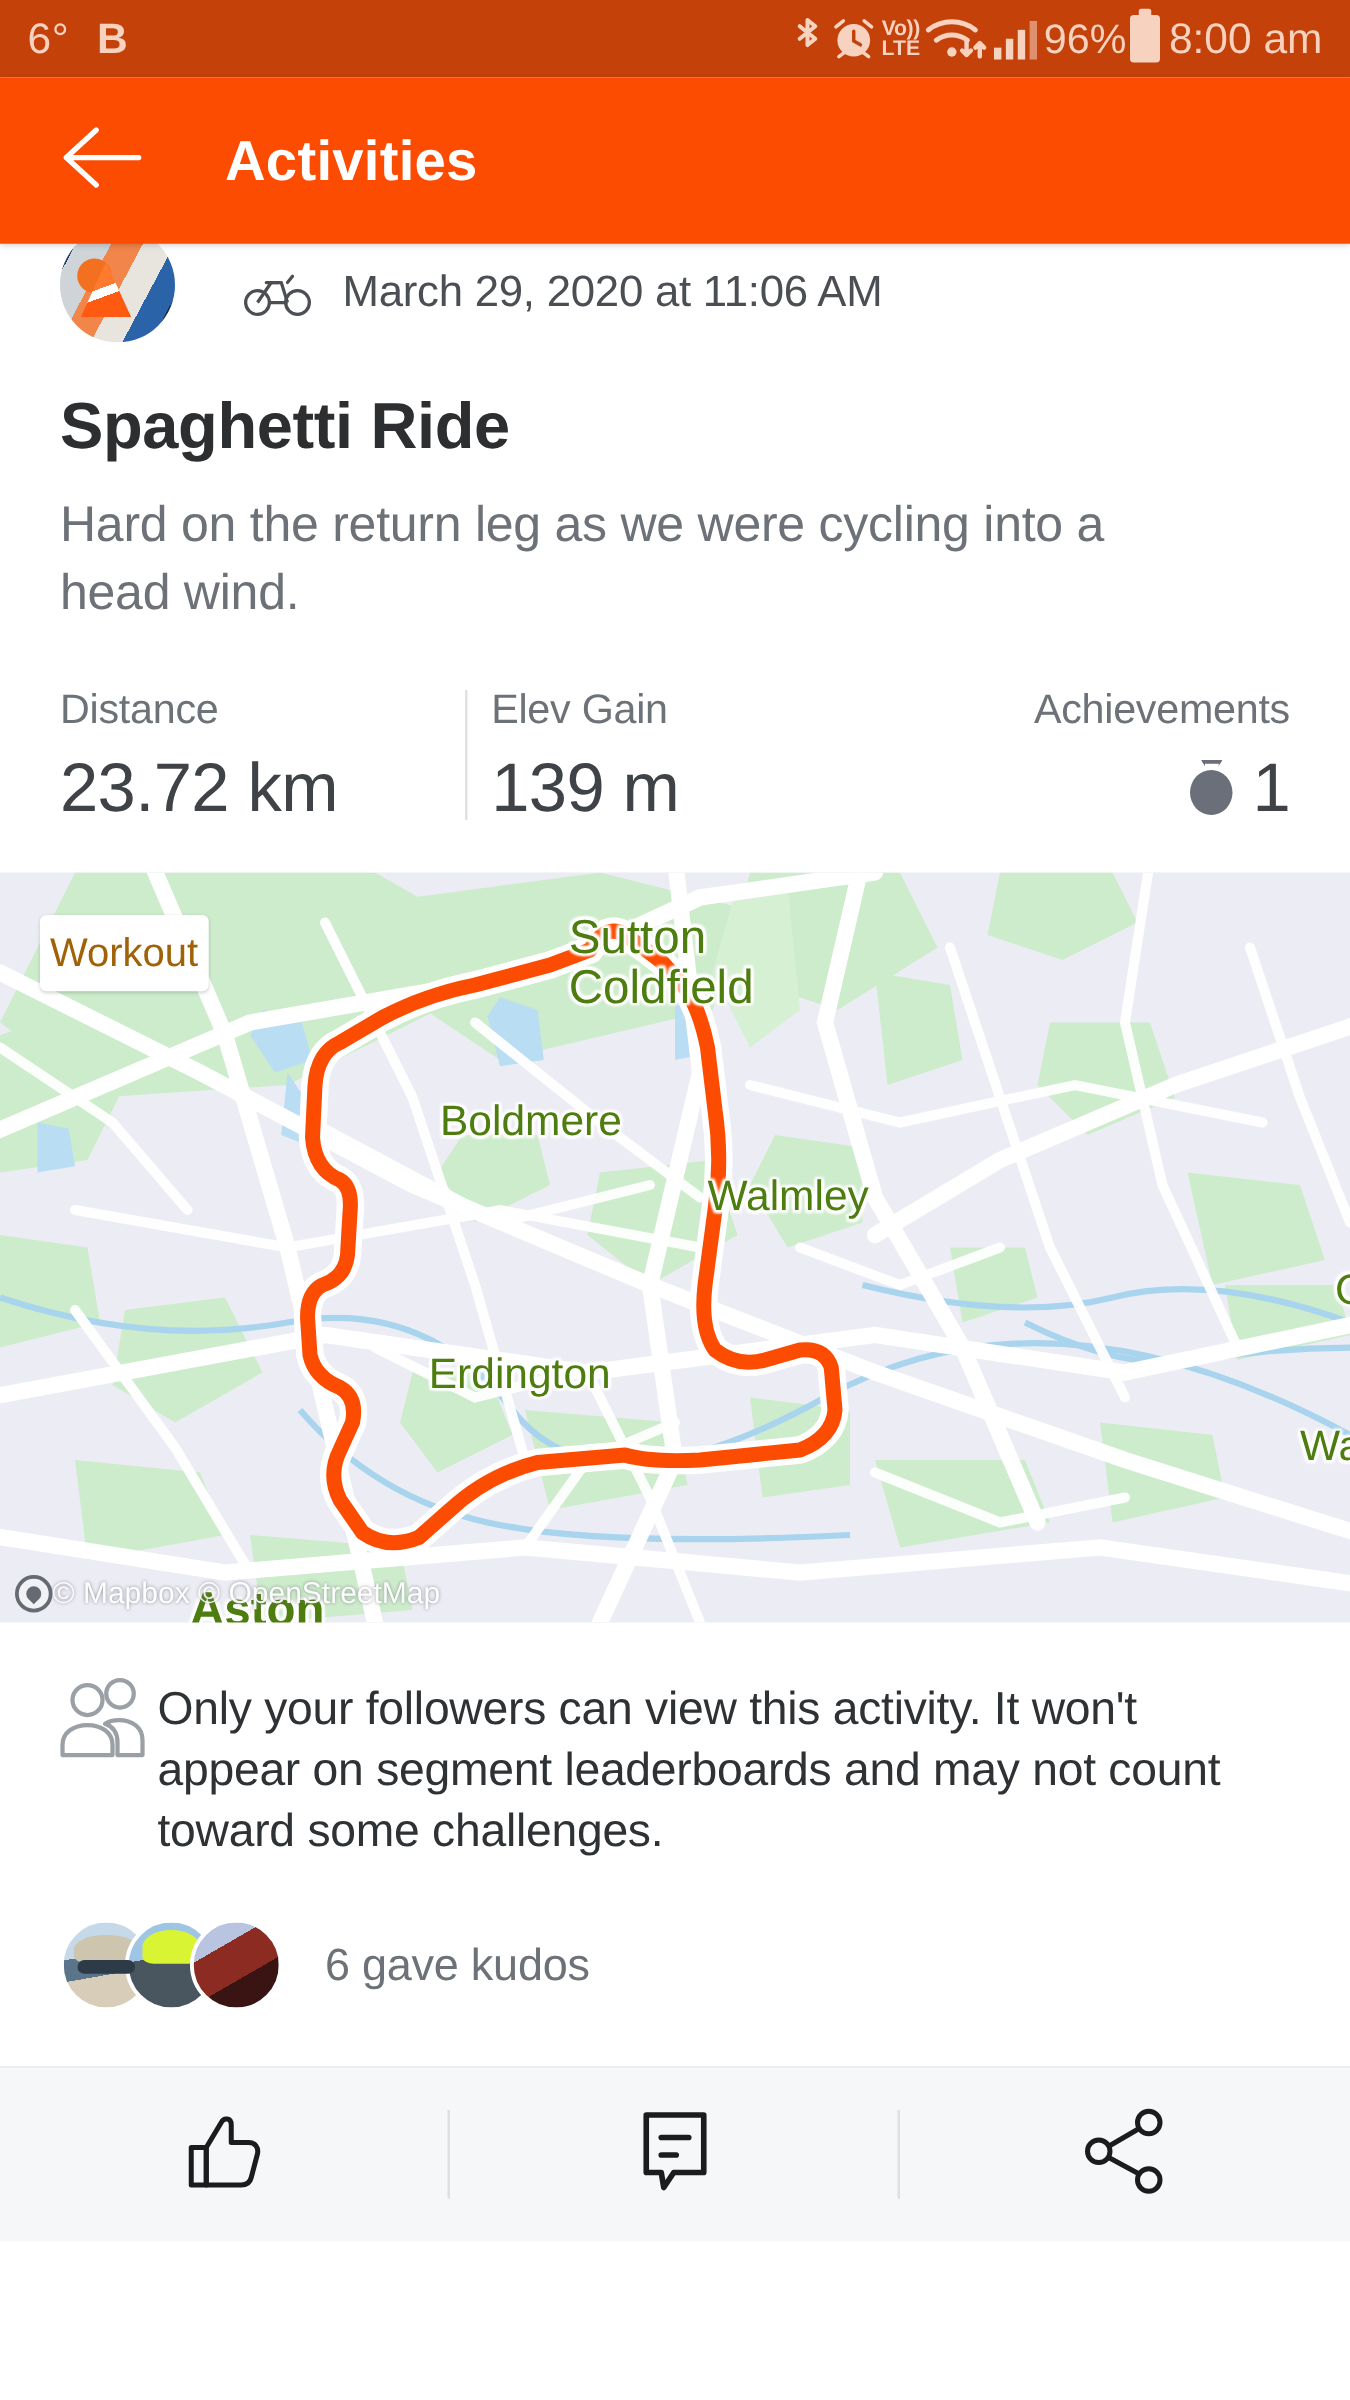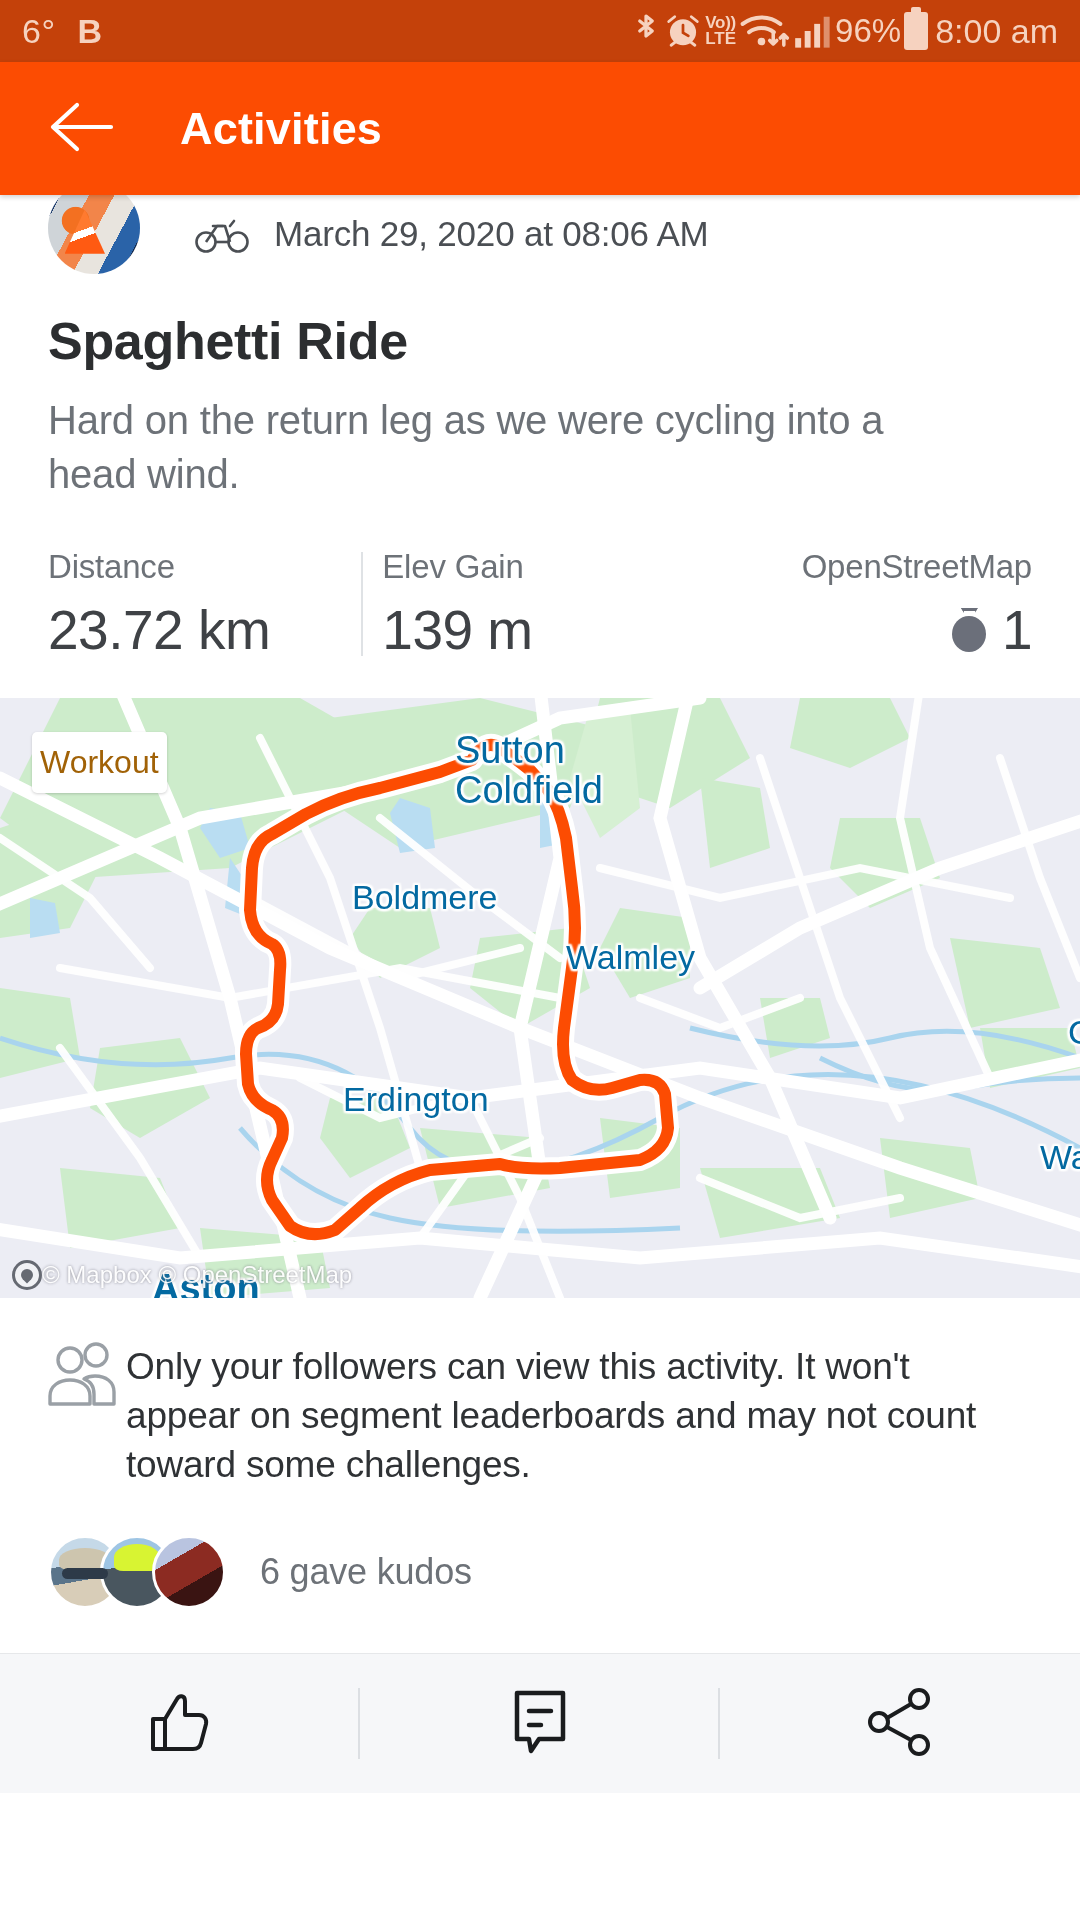--- a/index.html
+++ b/index.html
@@ -107,21 +107,21 @@
   .map svg{ position:absolute; inset:0; }
   .workout-badge{
     position:absolute; left:32px; top:34px;
     background:#fff; color:#a16207; font-size:32px;
     padding:12px 8px; border-radius:5px;
     box-shadow:0 1px 3px rgba(0,0,0,.18);
     z-index:4;
   }
   .map-label{
     position:absolute; z-index:3;
-    font-size:34px; color:#0369a1; font-weight:400;
+    font-size:34px; color:#4d7c0f; font-weight:400;
     text-shadow:
       2px 0 2px #fff,-2px 0 2px #fff,0 2px 2px #fff,0 -2px 2px #fff,
       2px 2px 2px #fff,-2px -2px 2px #fff,2px -2px 2px #fff,-2px 2px 2px #fff;
     white-space:nowrap;
   }
   .map-label.big{ font-size:38px; line-height:1.06; }
   .attrib{
     position:absolute;left:12px;bottom:8px;z-index:4;
     display:flex;align-items:center;
     font-size:24px;color:#ffffff;opacity:.92;
@@ -236,38 +236,38 @@
     <div class="act-head-text">
       <span class="bike-icon">
         <svg width="56" height="40" viewBox="0 0 56 40">
           <circle cx="12" cy="28" r="9.5" fill="none" stroke="#4b4f54" stroke-width="2.6"></circle>
           <circle cx="44" cy="28" r="9.5" fill="none" stroke="#4b4f54" stroke-width="2.6"></circle>
           <path d="M12 28l11-16h8l5 16" fill="none" stroke="#4b4f54" stroke-width="2.6" stroke-linejoin="round"></path>
           <path d="M22 28h14" stroke="#4b4f54" stroke-width="2.6"></path>
           <path d="M19 12h10M36 12l4-5" stroke="#4b4f54" stroke-width="2.6" stroke-linecap="round"></path>
         </svg>
       </span>
-      <span class="act-date">March 29, 2020 at 08:06 AM</span>
+      <span class="act-date">March 29, 2020 at 11:06 AM</span>
     </div>
   </div>
 
   <div class="act-title">Spaghetti Ride</div>
   <div class="act-desc">Hard on the return leg as we were cycling into a head wind.</div>
 
   <div class="stats">
     <div class="stat distance">
       <div class="stat-label">Distance</div>
       <div class="stat-value">23.72 km</div>
     </div>
     <div class="stat elev">
       <div class="stat-label">Elev Gain</div>
       <div class="stat-value">139 m</div>
     </div>
     <div class="stat ach">
-      <div class="stat-label">OpenStreetMap</div>
+      <div class="stat-label">Achievements</div>
       <div class="ach-value">
         <span class="medal">
             <i class="rib"></i>
             <i class="disc"></i>
           </span>
         <span class="stat-value" style="margin-top:0">1</span>
       </div>
     </div>
   </div>
 

